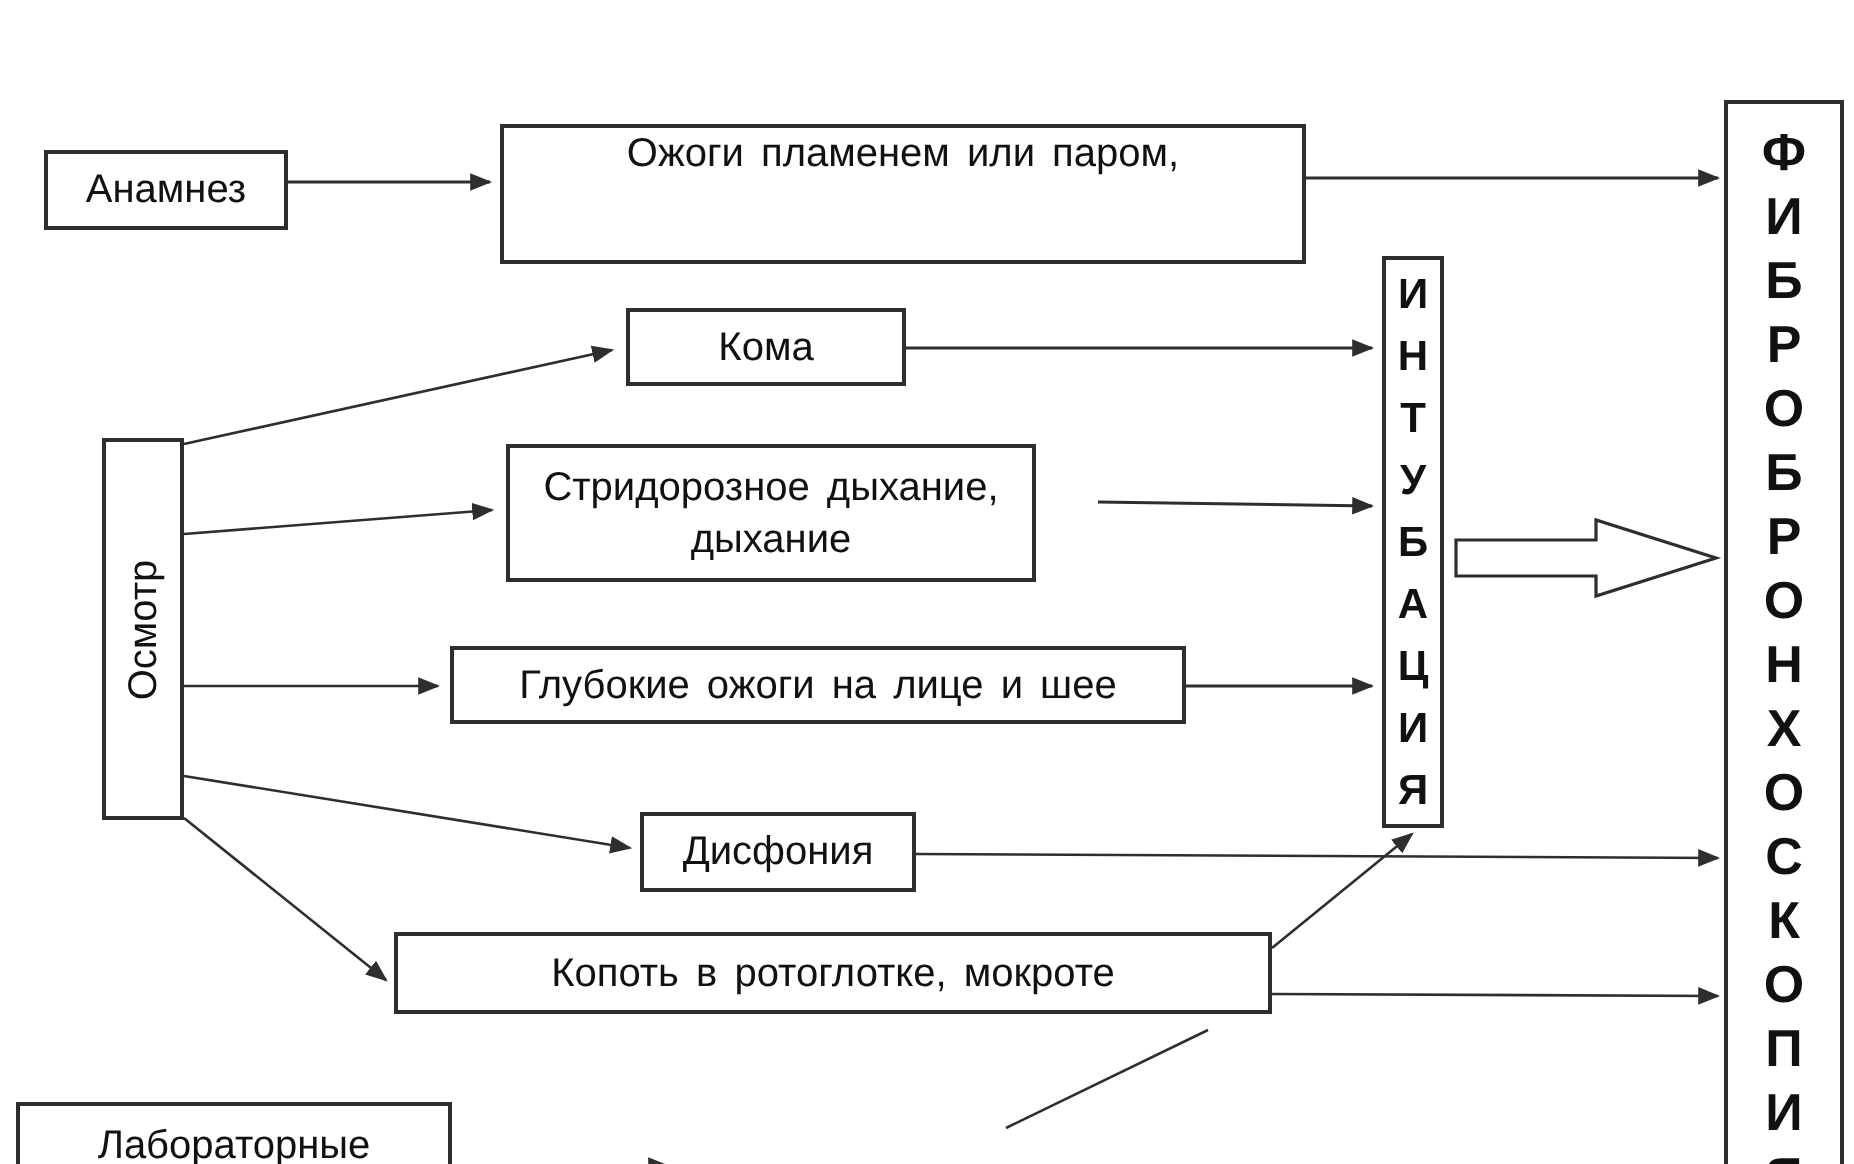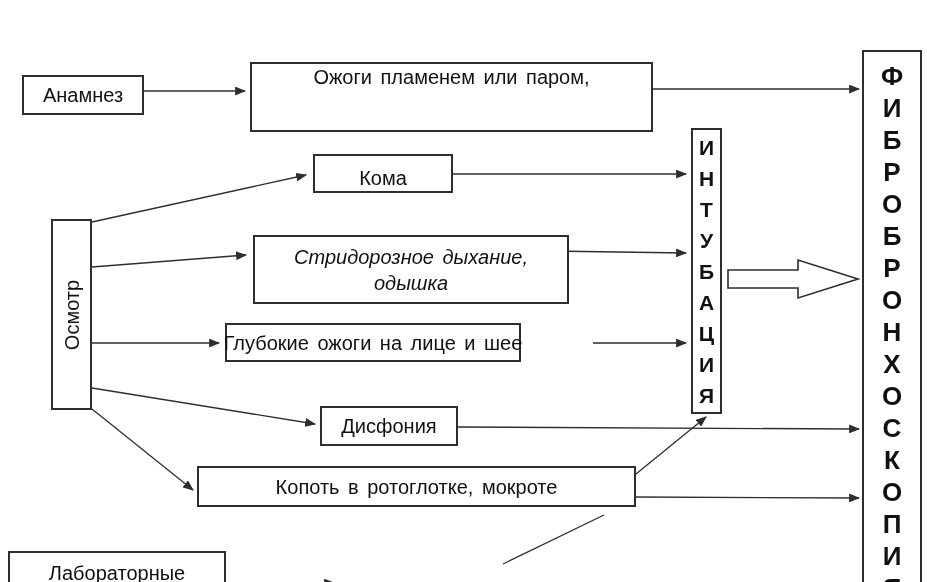--- a/index.html
+++ b/index.html
@@ -11,23 +11,23 @@
   .node {
     position:absolute; box-sizing:border-box;
     border:2px solid #2e2e2e; background:#ffffff;
     display:flex; flex-direction:column; align-items:center; justify-content:center;
     font-size:20px; line-height:26px; text-align:center;
     word-spacing:3px; white-space:nowrap;
   }
   .node-anamnez   { left:22px;  top:29px;  width:122px; height:40px; }
   .node-ozhogi    { left:250px; top:16px;  width:403px; height:70px;justify-content:space-between; }
   .node-osmotr    { left:51px;  top:173px; width:41px;  height:191px; }
-  .node-koma      { left:313px; top:108px; width:140px; height:39px;justify-content:flex-end; }
-  .node-stridor   { left:253px; top:189px; width:316px; height:69px;font-style:italic; }
-  .node-gluboki   { left:225px; top:277px; width:296px; height:39px; }
+  .node-koma      { left:313px; top:108px; width:140px; height:39px; }
+  .node-stridor   { left:253px; top:176px; width:265px; height:69px; }
+  .node-gluboki   { left:225px; top:277px; width:368px; height:39px; }
   .node-disfonia  { left:320px; top:360px; width:138px; height:40px; }
   .node-kopot     { left:197px; top:420px; width:439px; height:41px; }
   .node-lab       { left:8px;   top:505px; width:218px; height:70px; }
   .node-po2       { left:340px; top:518px; width:165px; height:42px; }
   .node-intubacia { left:691px; top:82px;  width:31px;  height:286px; }
   .node-fibro     { left:862px; top:4px;   width:60px;  height:564px; }
   .rot-label {
     position:absolute; left:50%; top:50%;
     transform:translate(-50%,-50%) rotate(-90deg);
     white-space:nowrap; font-size:20px;
@@ -79,21 +79,21 @@
   <div class="node node-osmotr">
     <span class="rot-label">Осмотр</span>
   </div>
 
   <div class="node node-koma">
     <span>Кома</span>
   </div>
 
   <div class="node node-stridor">
     <span>Стридорозное дыхание,</span>
-    <span>одышка</span>
+    <span>дыхание</span>
   </div>
 
   <div class="node node-gluboki">
     <span>Глубокие ожоги на лице и шее</span>
   </div>
 
   <div class="node node-disfonia">
     <span>Дисфония</span>
   </div>
 

